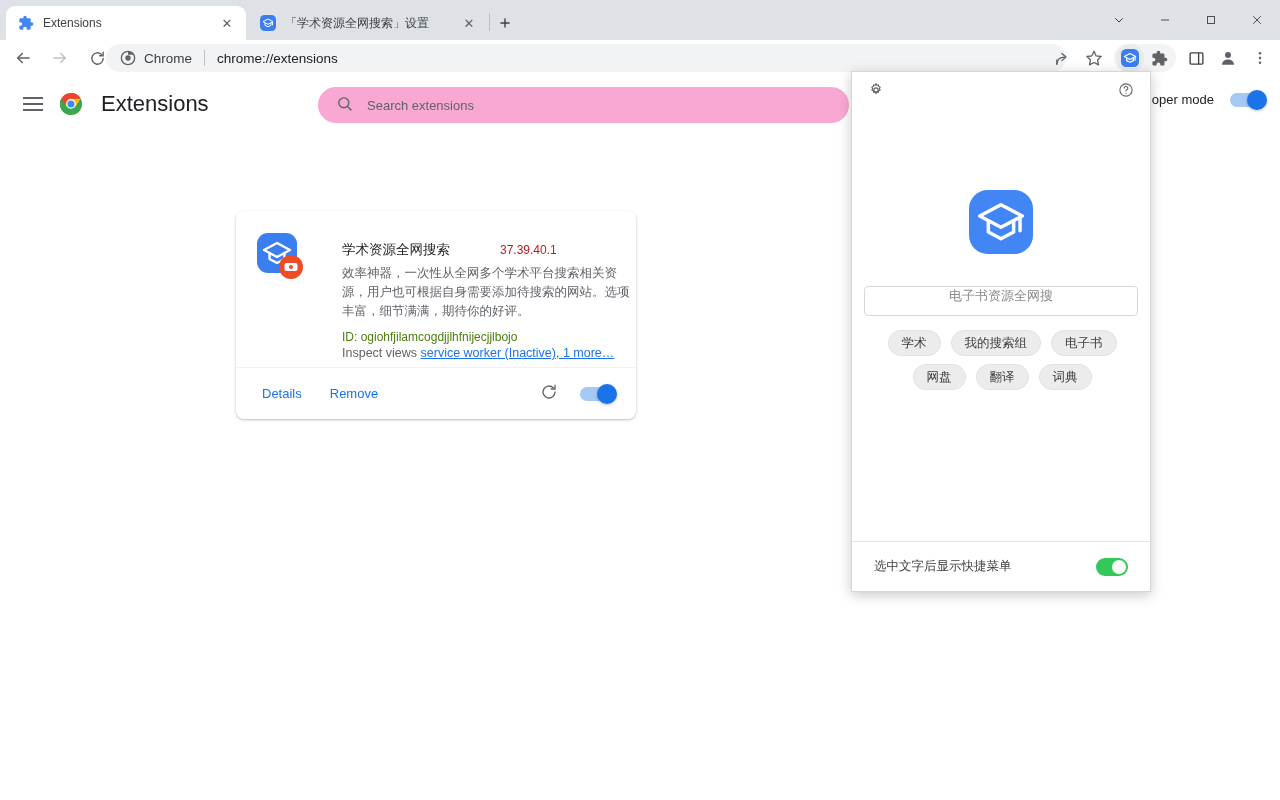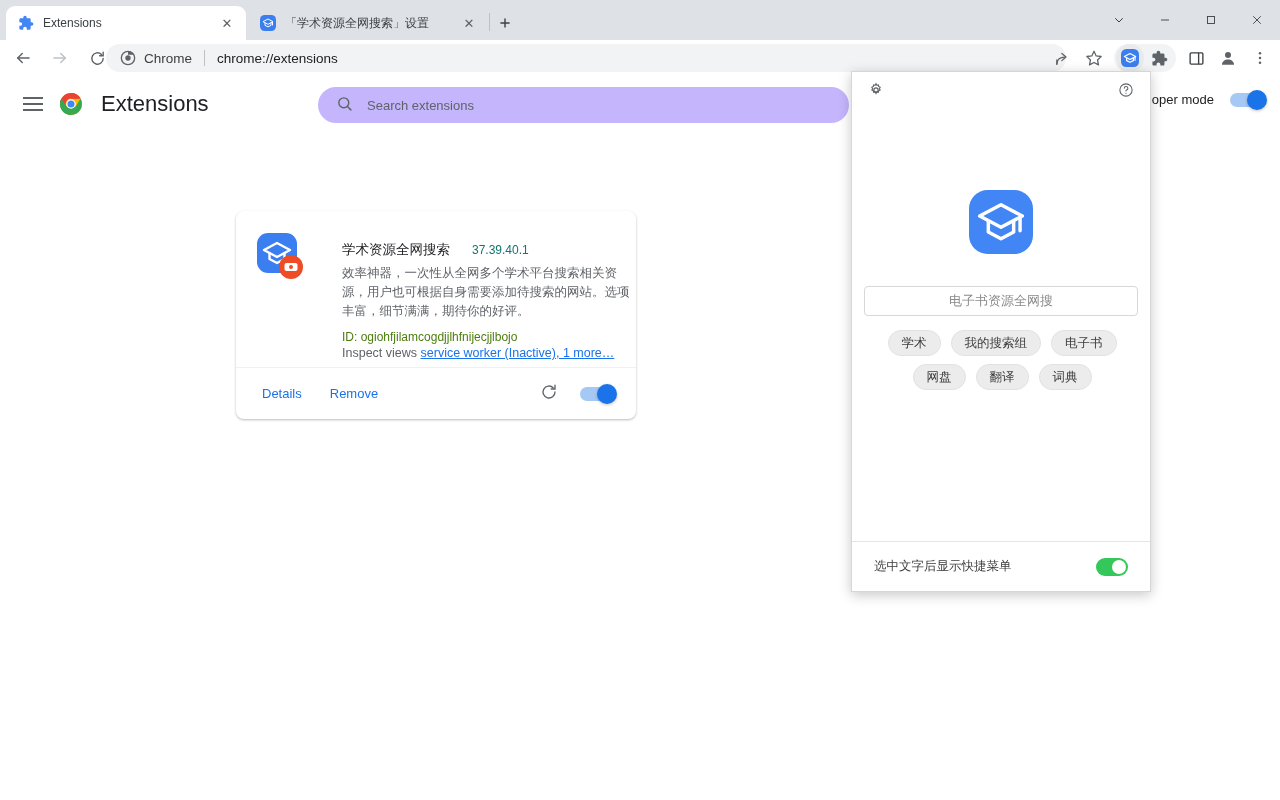--- a/index.html
+++ b/index.html
@@ -124,21 +124,21 @@
   }
   .hamburger span:nth-child(1){ top: 1px; }
   .hamburger span:nth-child(2){ top: 7px; }
   .hamburger span:nth-child(3){ top: 13px; }
   .chrome-logo { margin-left: 16px; width: 24px; height: 24px; }
   .ext-title {
     margin-left: 18px; font-size: 22px; color: #202124; font-weight: 400;
   }
   .search-box {
     position: absolute; left: 318px; top: 11px; width: 531px; height: 36px;
-    background: #c4b5fd; border-radius: 18px;
+    background: #f9a8d4; border-radius: 18px;
     display: flex; align-items: center; padding: 0 18px; gap: 14px;
   }
   .search-ph { font-size: 13px; color: #5f6368; }
   .devmode {
     position: absolute; right: 16px; top: 16px;
     display: flex; align-items: center; gap: 16px;
   }
   .devmode-label { font-size: 13px; color: #202124; }
 
   .actionbar {
@@ -175,21 +175,21 @@
     box-shadow: 0 1px 3px rgba(0,0,0,0.16), 0 1px 2px rgba(0,0,0,0.12);
     overflow: hidden;
   }
   .card-body { position: relative; padding: 16px; }
   .card-icon {
     position: absolute; left: 20px; top: 21px; width: 48px; height: 48px;
   }
   .card-main { margin-left: 90px; padding-top: 14px; }
   .card-titlerow { display: flex; align-items: baseline; gap: 22px; }
   .card-name { font-size: 13.5px; color: #202124; font-weight: 500; }
-  .card-version { font-size: 12px; color: #0f766e; }
+  .card-version { font-size: 12px; color: #b91c1c; margin-left: 28px; }
   .card-desc {
     margin-top: 5px; font-size: 12.5px; color: #5f6368;
     line-height: 19px; width: 292px;
   }
   .card-id { margin-top: 9px; font-size: 12px; color: #4d7c0f; }
   .card-inspect { margin-top: 2px; font-size: 12.5px; color: #5f6368; }
   .card-inspect a { color: #1a73e8; text-decoration: underline; }
   .card-footer {
     position: absolute; left: 0; bottom: 0; width: 400px; height: 52px;
     display: flex; align-items: center; padding: 16px 12px;
@@ -225,21 +225,21 @@
   .popup-help {
     position: absolute; right: 16px; top: 10px;
     width: 16px; height: 16px; color: #5f6368;
   }
   .popup-logo-wrap {
     margin-top: 84px; display: flex; justify-content: center;
   }
   .popup-search {
     margin: 28px auto 0; width: 274px; height: 30px;
     border: 1px solid #d8d8d8; border-radius: 4px;
-    display: flex; align-items: center; justify-content: center;
+    display: flex; justify-content: center;
     background: #ffffff;
   }
   .popup-search-ph { font-size: 13px; color: #8a8a8a; }
   .chips {
     margin-top: 14px; width: 300px;
     display: flex; flex-wrap: wrap; justify-content: center;
     gap: 8px 10px; padding: 0 32px;
   }
   .chip {
     height: 26px; padding: 0 13px; border-radius: 13px;

